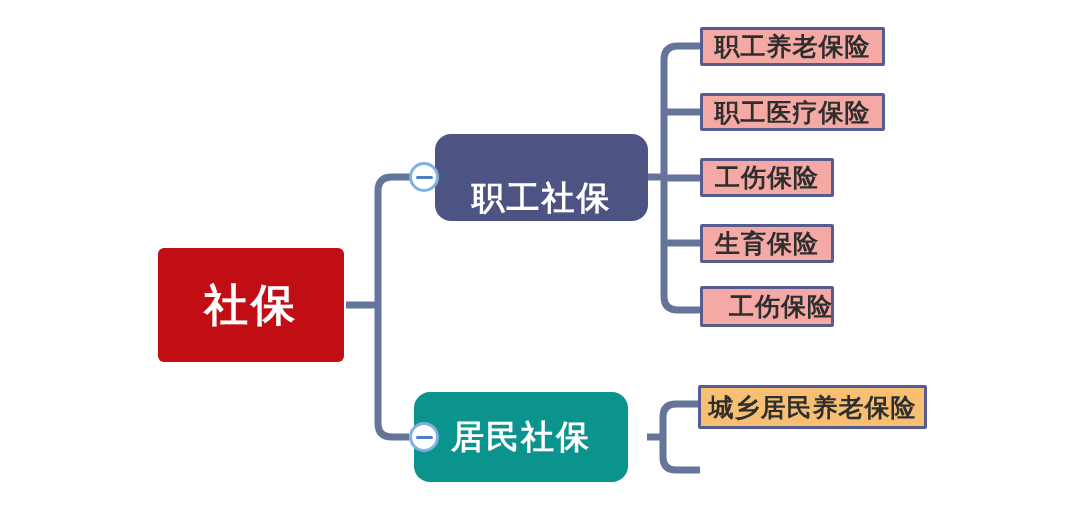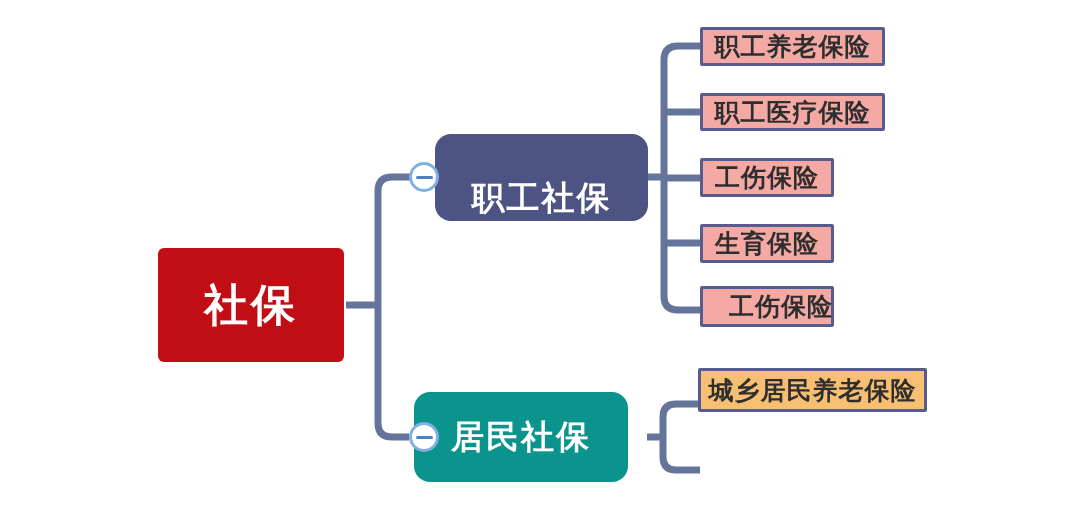--- a/index.html
+++ b/index.html
@@ -53,21 +53,21 @@
     white-space:nowrap;
   }
   .leaf-pink{background:var(--pink);}
   .leaf-orange{background:var(--orange);}
 
   .leaf-e0{left:700px;top:27px;width:185px;height:39px;}
   .leaf-e1{left:700px;top:93px;width:185px;height:38px;}
   .leaf-e2{left:700px;top:158px;width:134px;height:39px;}
   .leaf-e3{left:700px;top:224px;width:134px;height:39px;}
   .leaf-e4{left:700px;top:286px;width:134px;height:41px;padding-left:28px;}
-  .leaf-r0{left:698px;top:368px;width:229px;height:44px;}
+  .leaf-r0{left:698px;top:385px;width:229px;height:44px;}
   .leaf-r1{left:698px;top:448px;width:229px;height:44px;}
 
   .collapse{
     position:absolute;
     width:30px;height:30px;
     box-sizing:border-box;
     background:#ffffff;
     border:3px solid var(--collapse-border);
     border-radius:50%;
     display:flex;align-items:center;justify-content:center;

